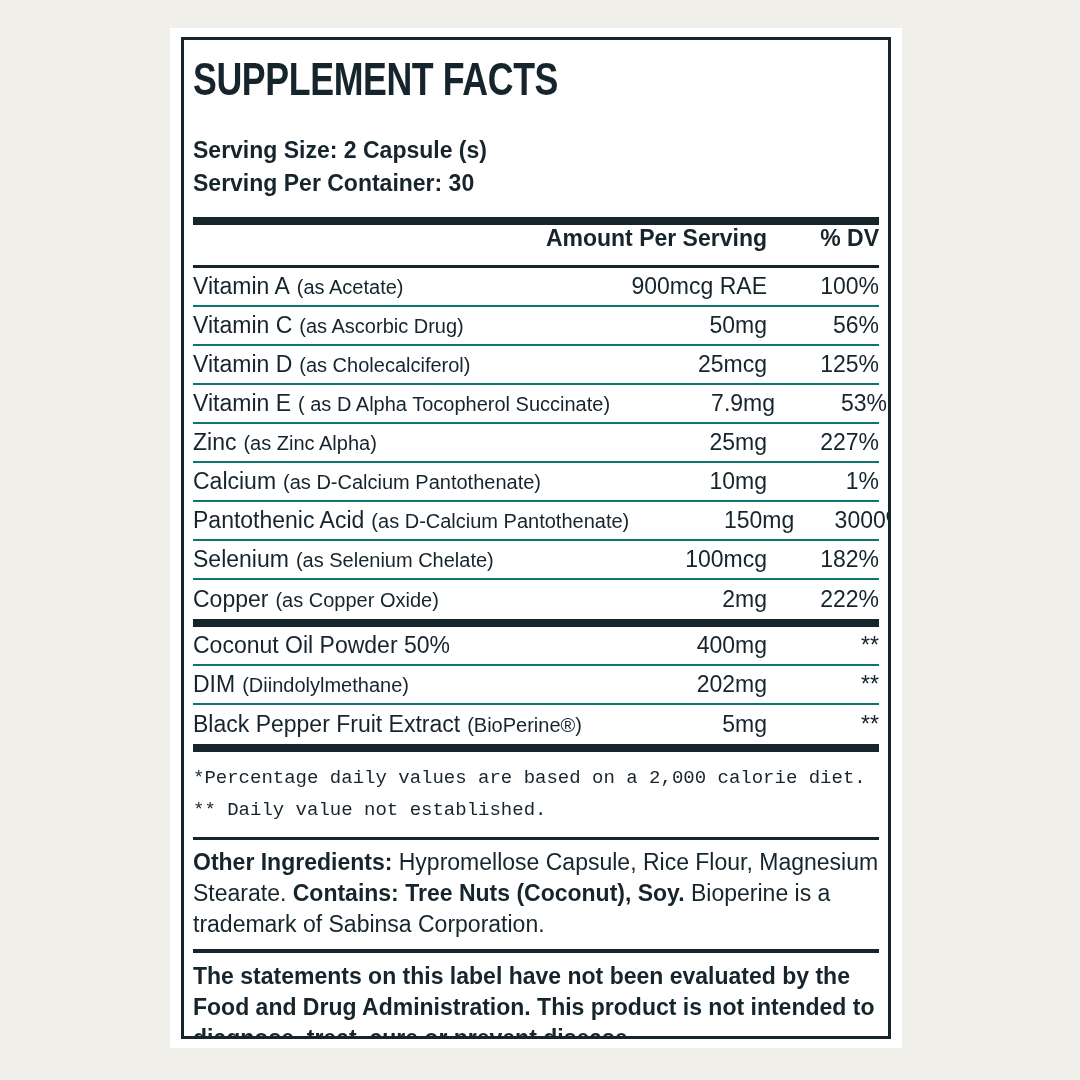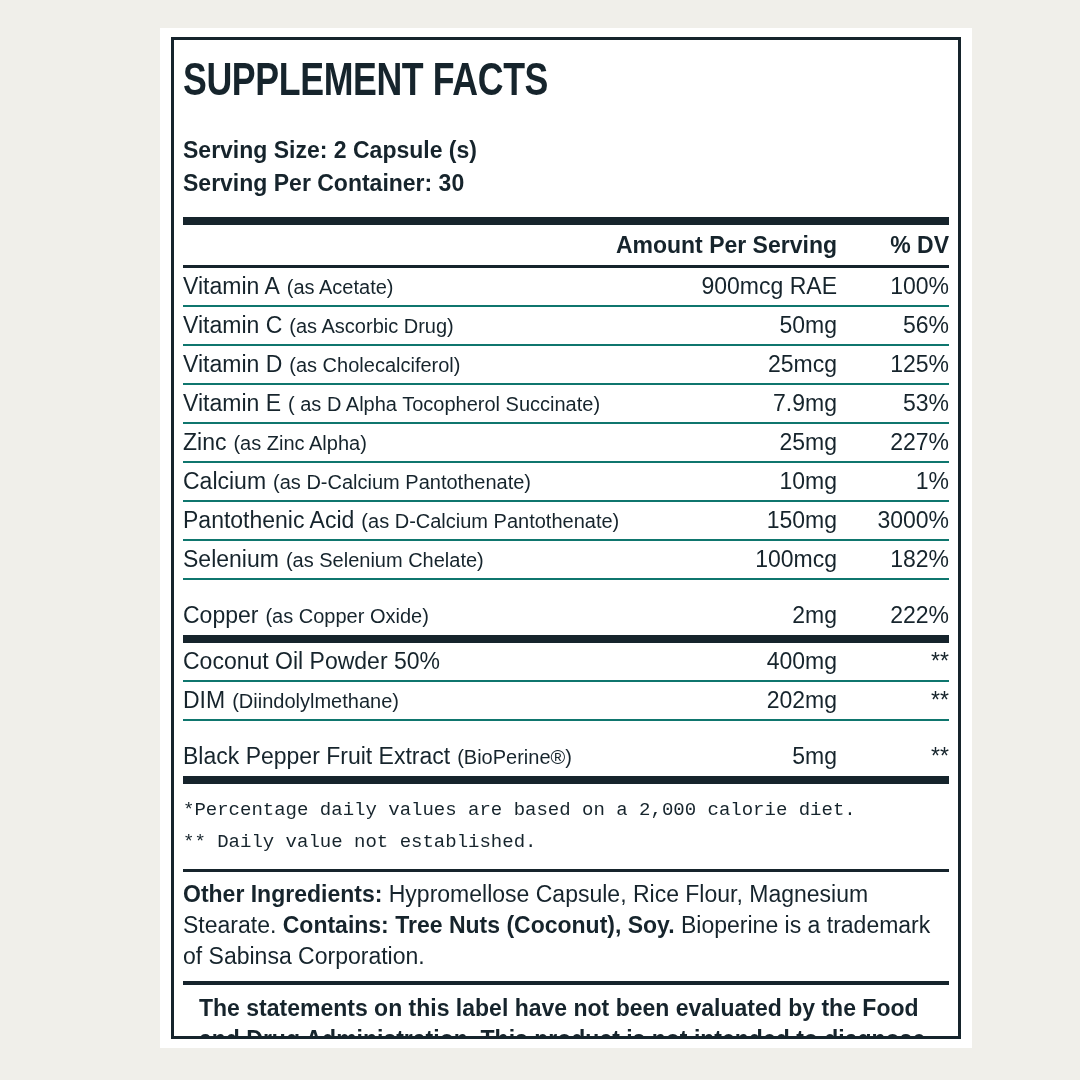--- a/index.html
+++ b/index.html
@@ -5,22 +5,22 @@
   * { margin: 0; padding: 0; box-sizing: border-box; }
   html, body { width: 1080px; height: 1080px; }
   body {
     background: #F0EFEA;
     font-family: "Liberation Sans", sans-serif;
     color: #16242C;
     position: relative;
   }
   .card {
     position: absolute;
-    left: 160px; top: 28px;
-    width: 812px; height: 1020px;
+    left: 170px; top: 28px;
+    width: 732px; height: 1020px;
     background: #FFFFFF;
   }
   .frame {
     position: absolute;
     inset: 9px 11px 9px 11px;
     border: 3px solid #16242C;
     padding: 0 9px;
     overflow: hidden;
   }
   .title {
@@ -42,34 +42,33 @@
     font-weight: bold;
     line-height: 33px;
   }
   .bar-thick {
     height: 8px;
     background: #16242C;
     margin-top: 17px;
   }
   .thead {
     display: flex;
-    align-items: center;
     height: 43px;
     border-bottom: 3px solid #16242C;
     font-weight: bold;
     font-size: 23px;
   }
   .row {
     display: flex;
     align-items: center;
     height: 39px;
     border-bottom: 2px solid #0f766e;
     font-size: 23px;
   }
-  .row:last-child.noline { border-bottom: none; margin-top: 16px; }
+  .row:last-child.noline { border-bottom: none; }
   .c-name { flex: 1 1 auto; white-space: nowrap; overflow: visible; }
   .c-amt  { flex: 0 0 165px; text-align: right; white-space: nowrap; }
   .c-dv   { flex: 0 0 112px; text-align: right; white-space: nowrap; }
   .nm { font-size: 23px; }
   .ql { font-size: 20px; margin-left: 7px; }
   .ql:empty { margin-left: 0; }
   .divider-blend { height: 8px; background: #16242C; }
   .footnotes {
     padding: 10px 0 11px 0;
     font-size: 19px;
@@ -82,21 +81,20 @@
     font-size: 23px;
     line-height: 31px;
     border-bottom: 4px solid #16242C;
   }
   .other .b { font-weight: bold; }
   .disclaimer {
     padding-top: 8px;
     font-size: 23px;
     line-height: 31px;
     font-weight: bold;
-    margin-left: 16px;
   }
 </style>
 </head>
 <body style="background: rgb(240, 239, 234);">
 
 <div class="card" style="background: rgb(255, 255, 255);">
   <div class="frame">
 
     <h1 class="title">
       <span class="condense">SUPPLEMENT FACTS</span>

